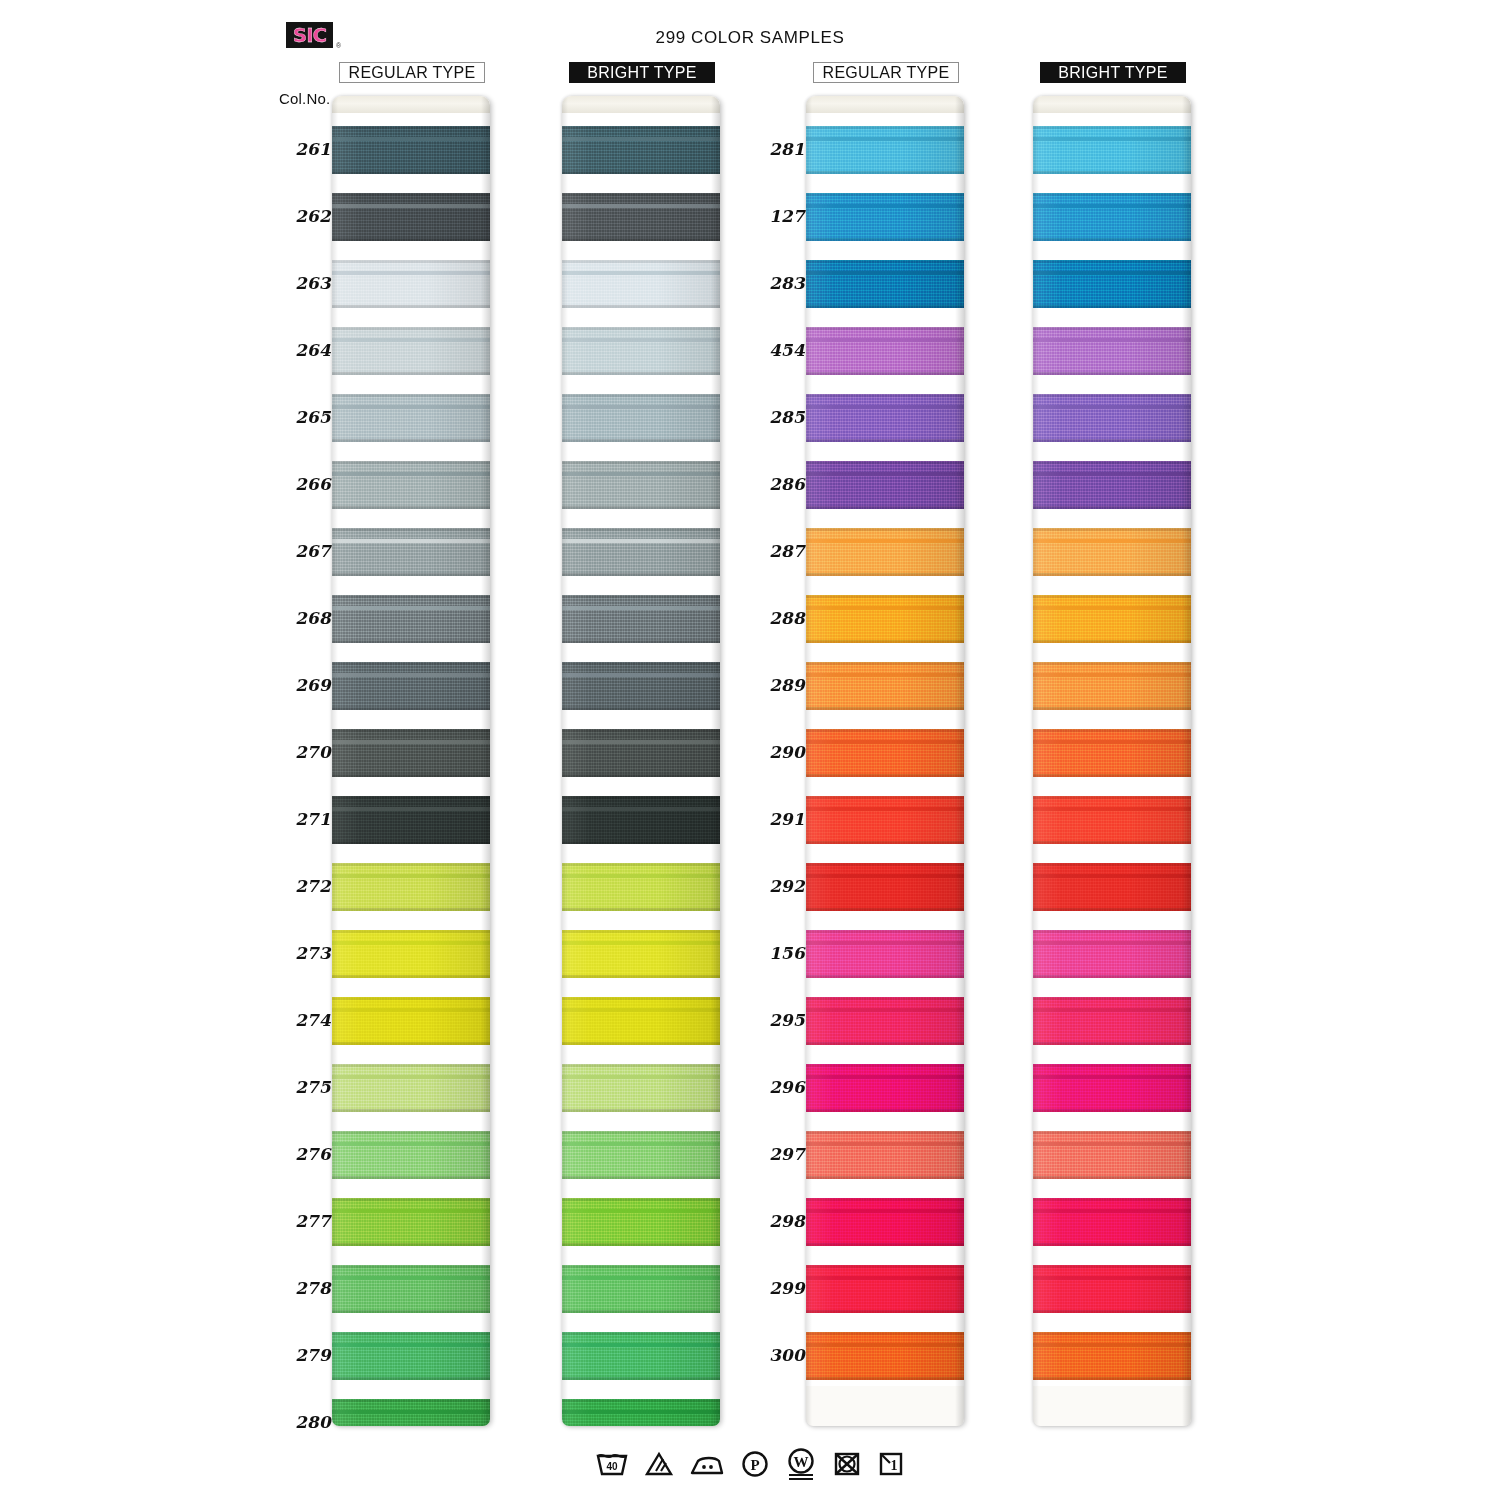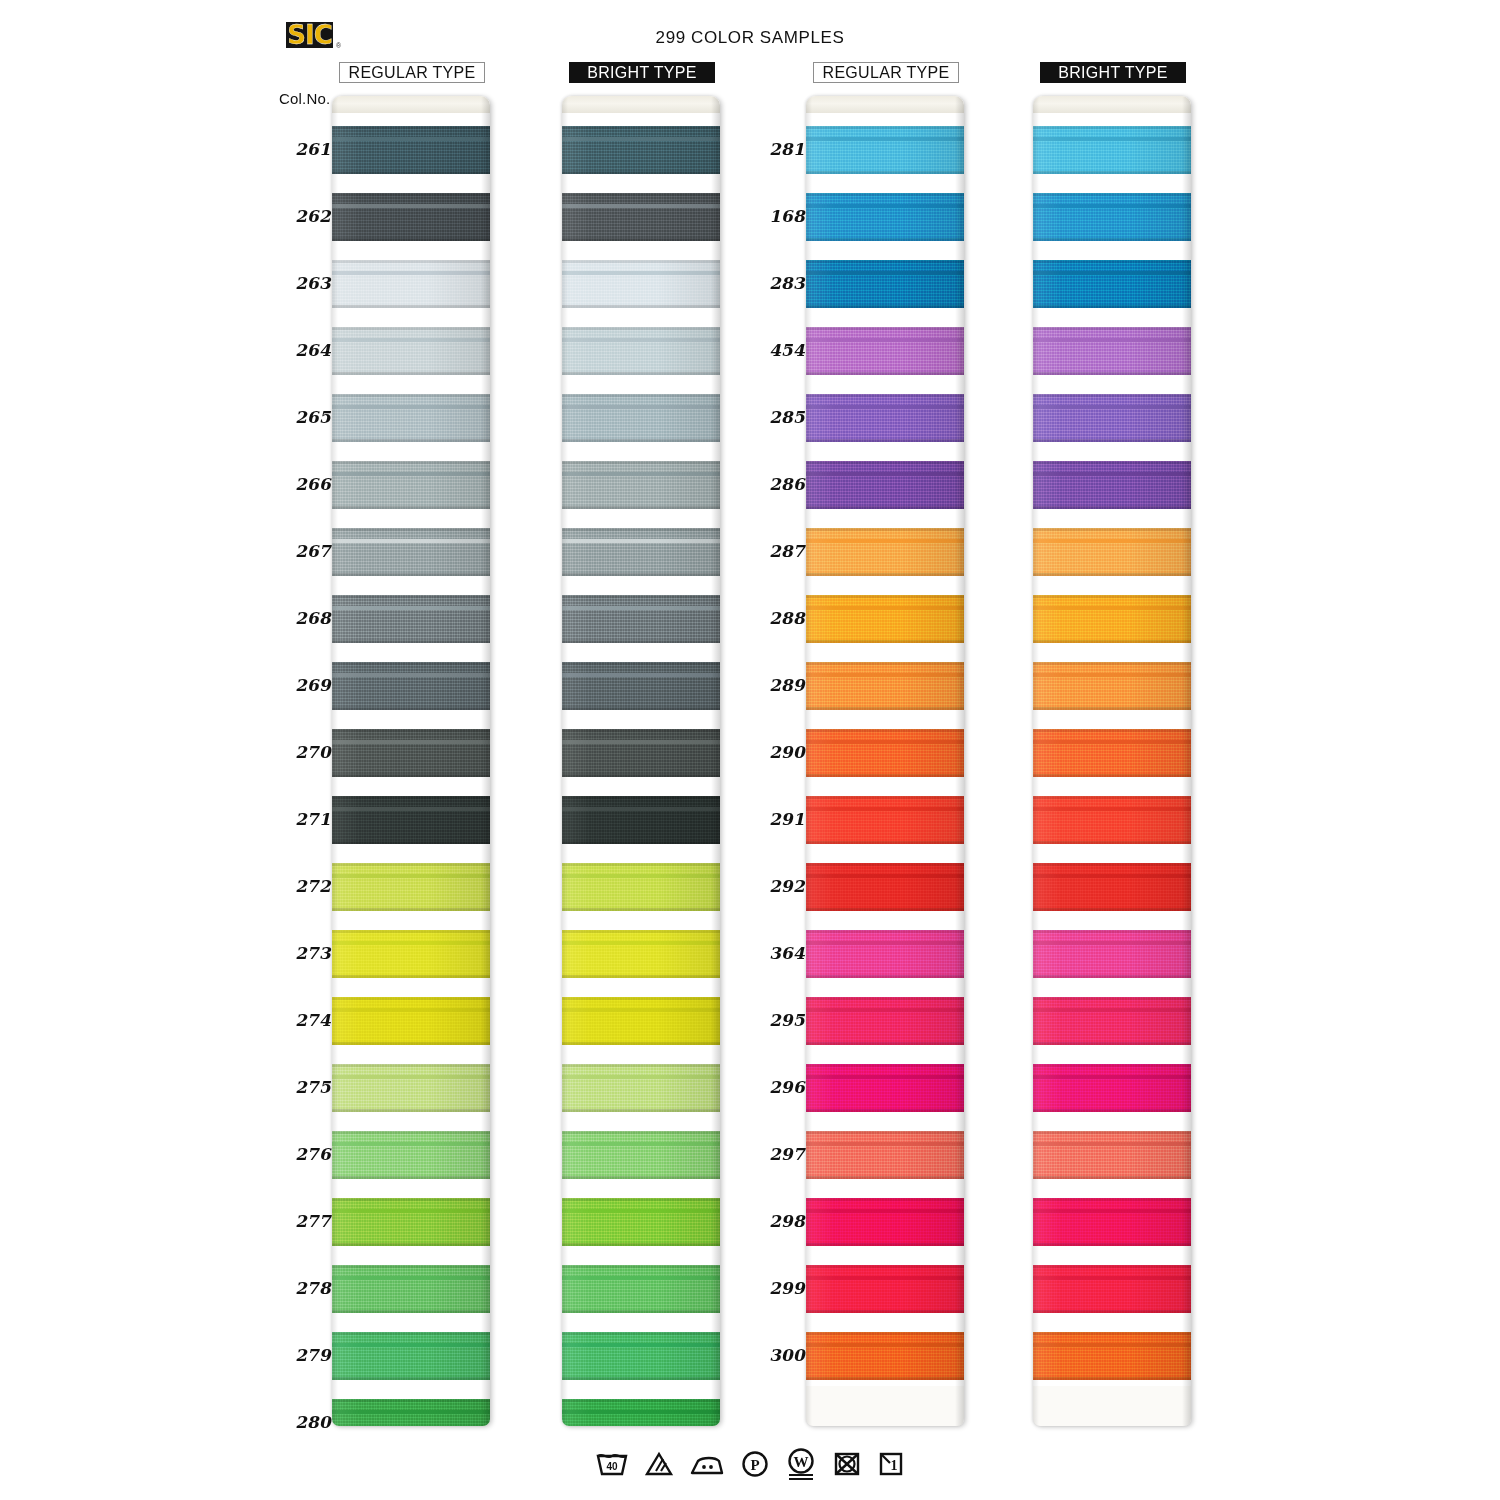--- a/index.html
+++ b/index.html
@@ -13,22 +13,22 @@
   }
   .page{position:absolute;inset:0;}
 
   
   .logo{
     position:absolute;left:286px;top:22px;
     width:47px;height:26px;background:#141414;
     display:flex;align-items:center;justify-content:center;
   }
   .logo span{
-    color:#eab308;font-family:"DejaVu Sans", sans-serif;
-    font-weight:bold;font-size:26px;letter-spacing:-1px;
+    color:#ec4899;font-family:"DejaVu Sans", sans-serif;
+    font-weight:bold;font-size:20px;letter-spacing:-1px;
     line-height:1;
     -webkit-text-stroke:0.3px #fff;
   }
   .logo-tm{
     position:absolute;left:336px;top:42px;font-size:7px;color:#333;
   }
 
   
   .main-title{
     position:absolute;left:0;top:28px;width:1500px;text-align:center;
@@ -920,32 +920,32 @@
         <div class="num" style="top: 1012px;">274</div>
         <div class="num" style="top: 1079px;">275</div>
         <div class="num" style="top: 1146px;">276</div>
         <div class="num" style="top: 1213px;">277</div>
         <div class="num" style="top: 1280px;">278</div>
         <div class="num" style="top: 1347px; text-align: center;">279</div>
         <div class="num" style="top: 1414px;">280</div>
       </div>
       <div class="numcol" style="left: 750px; top: 0px; height: 1500px;">
         <div class="num" style="top: 141px;">281</div>
-        <div class="num" style="top: 208px;">168</div>
+        <div class="num" style="top: 208px;">127</div>
         <div class="num" style="top: 275px;">283</div>
         <div class="num" style="top: 342px;">454</div>
         <div class="num" style="top: 409px; margin-left: 12px;">285</div>
         <div class="num" style="top: 476px; text-align: right;">286</div>
         <div class="num" style="top: 543px;">287</div>
         <div class="num" style="top: 610px;">288</div>
         <div class="num" style="top: 677px;">289</div>
         <div class="num" style="top: 744px;">290</div>
         <div class="num" style="top: 811px;">291</div>
         <div class="num" style="top: 878px;">292</div>
-        <div class="num" style="top: 945px;">364</div>
+        <div class="num" style="top: 945px;">156</div>
         <div class="num" style="top: 1012px;">295</div>
         <div class="num" style="top: 1079px;">296</div>
         <div class="num" style="top: 1146px;">297</div>
         <div class="num" style="top: 1213px;">298</div>
         <div class="num" style="top: 1280px; font-style: italic;">299</div>
         <div class="num" style="top: 1347px;">300</div>
       </div>
     </div>
 
   <div class="care">

